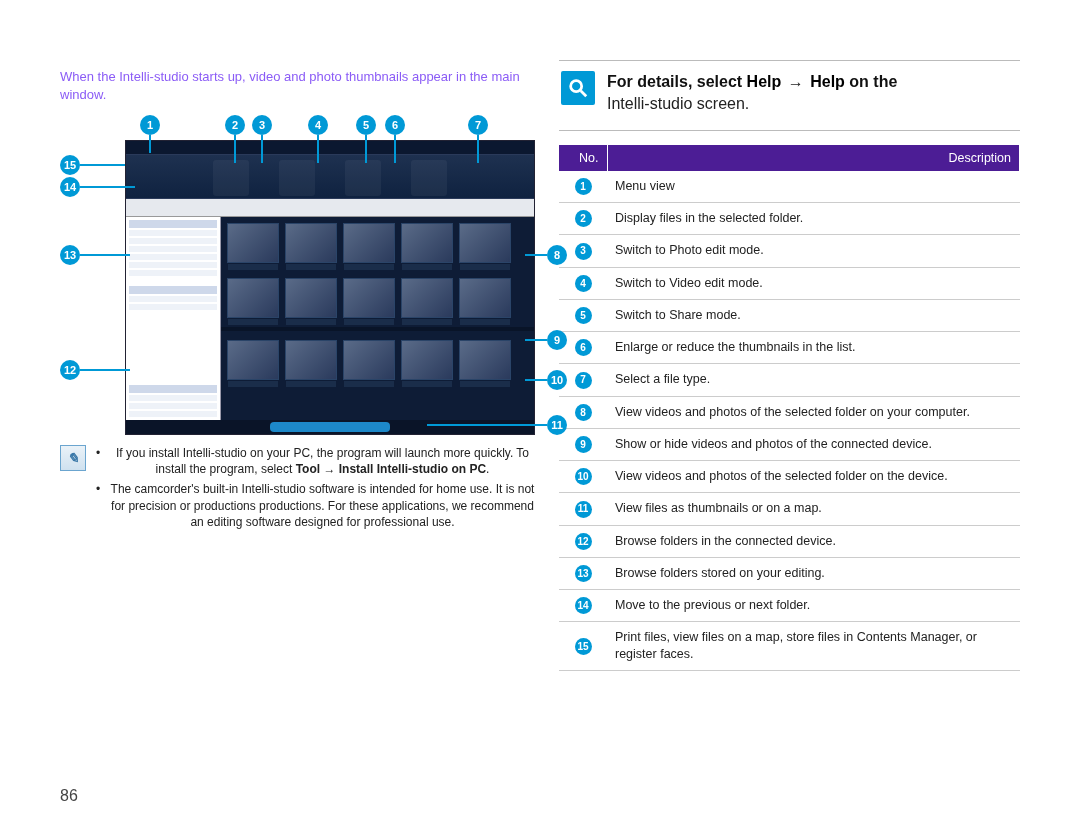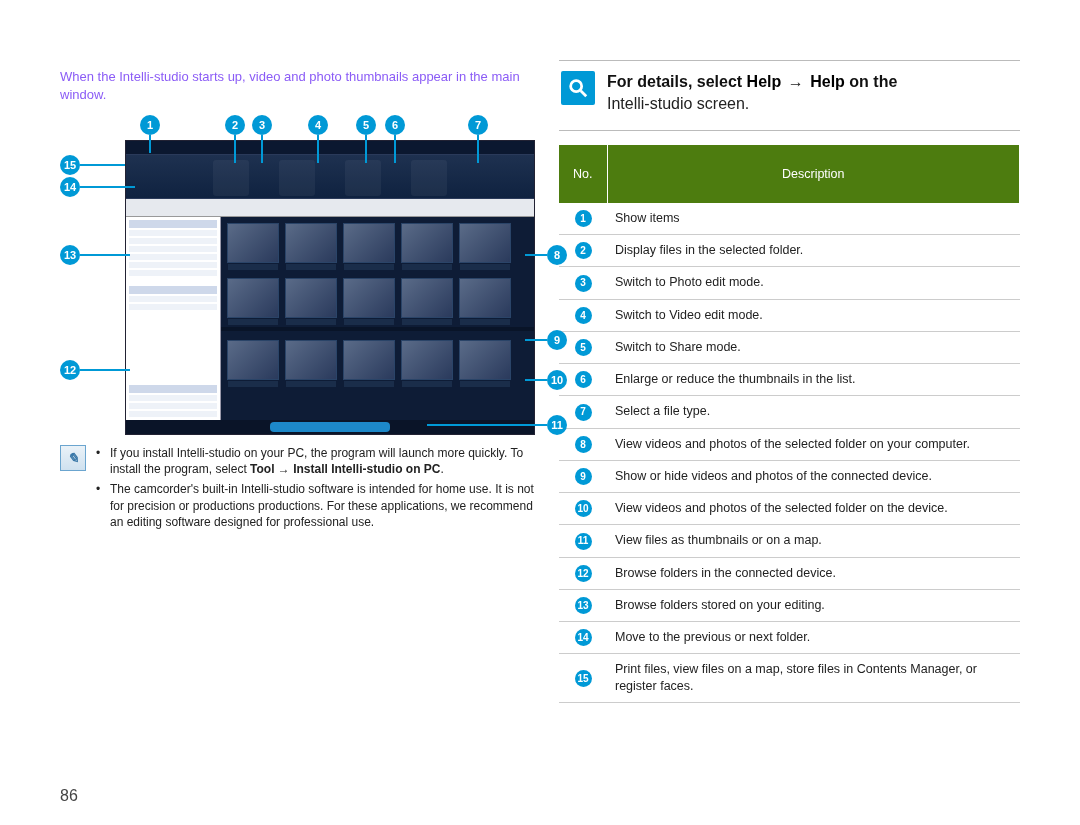--- a/index.html
+++ b/index.html
@@ -137,21 +137,21 @@
     border:1px solid #6ba5cf;
     background:linear-gradient(#eaf2f8,#cfe1ef);
     display:flex; align-items:center; justify-content:center;
     color:#3a78a8; font-size:14px; font-style:italic; font-weight:bold;
   }
   .note-list {
     font-size:12px; line-height:1.35;
     list-style:none;
   }
   .note-list li {
-    position:relative; padding-left:14px; margin-bottom:4px;
+    position:relative; padding-left:14px; margin-bottom:4px;text-align:center;
   }
   .note-list li::before {
     content:"•"; position:absolute; left:0; top:0;
   }
 
   
   .help-callout {
     display:flex; gap:12px; align-items:flex-start;
     border-top:1px solid #bbb; border-bottom:1px solid #bbb;
     padding:10px 2px 14px 2px;
@@ -167,22 +167,22 @@
     font-size:16px; line-height:1.4; color:#222;
   }
   .help-text .blue { color:#000000; font-weight:bold; }
   .help-text .arrow { font-weight:bold; padding:0 2px;}
   .help-text b { color:#111; font-weight:bold; }
 
   table.desc {
     width:100%; border-collapse:collapse; font-size:12.5px;
   }
   table.desc th {
-    background:#4d7c0f; color:#fff; font-weight:500;
-    text-align:center; padding:22px 8px;
+    background:#4c1d95; color:#fff; font-weight:500;
+    text-align:right; padding:6px 8px;
     border-right:1px solid #fff;
   }
   table.desc th:first-child { width:48px; }
   table.desc td {
     padding:7px 8px 7px 8px; border-bottom:1px solid #ccc;
     vertical-align:top;
     line-height:1.35;
   }
   table.desc td.num-cell {
     text-align:center; vertical-align:middle;
@@ -328,21 +328,21 @@
       <table class="desc">
         <thead>
           <tr>
             <th>No.</th>
             <th>Description</th>
           </tr>
         </thead>
         <tbody id="desc-body">
             <tr>
               <td class="num-cell"><span class="num-badge">1</span></td>
-              <td>Show items</td>
+              <td>Menu view</td>
             </tr>
             <tr>
               <td class="num-cell"><span class="num-badge">2</span></td>
               <td>Display files in the selected folder.</td>
             </tr>
             <tr>
               <td class="num-cell"><span class="num-badge">3</span></td>
               <td>Switch to Photo edit mode.</td>
             </tr>
             <tr>

